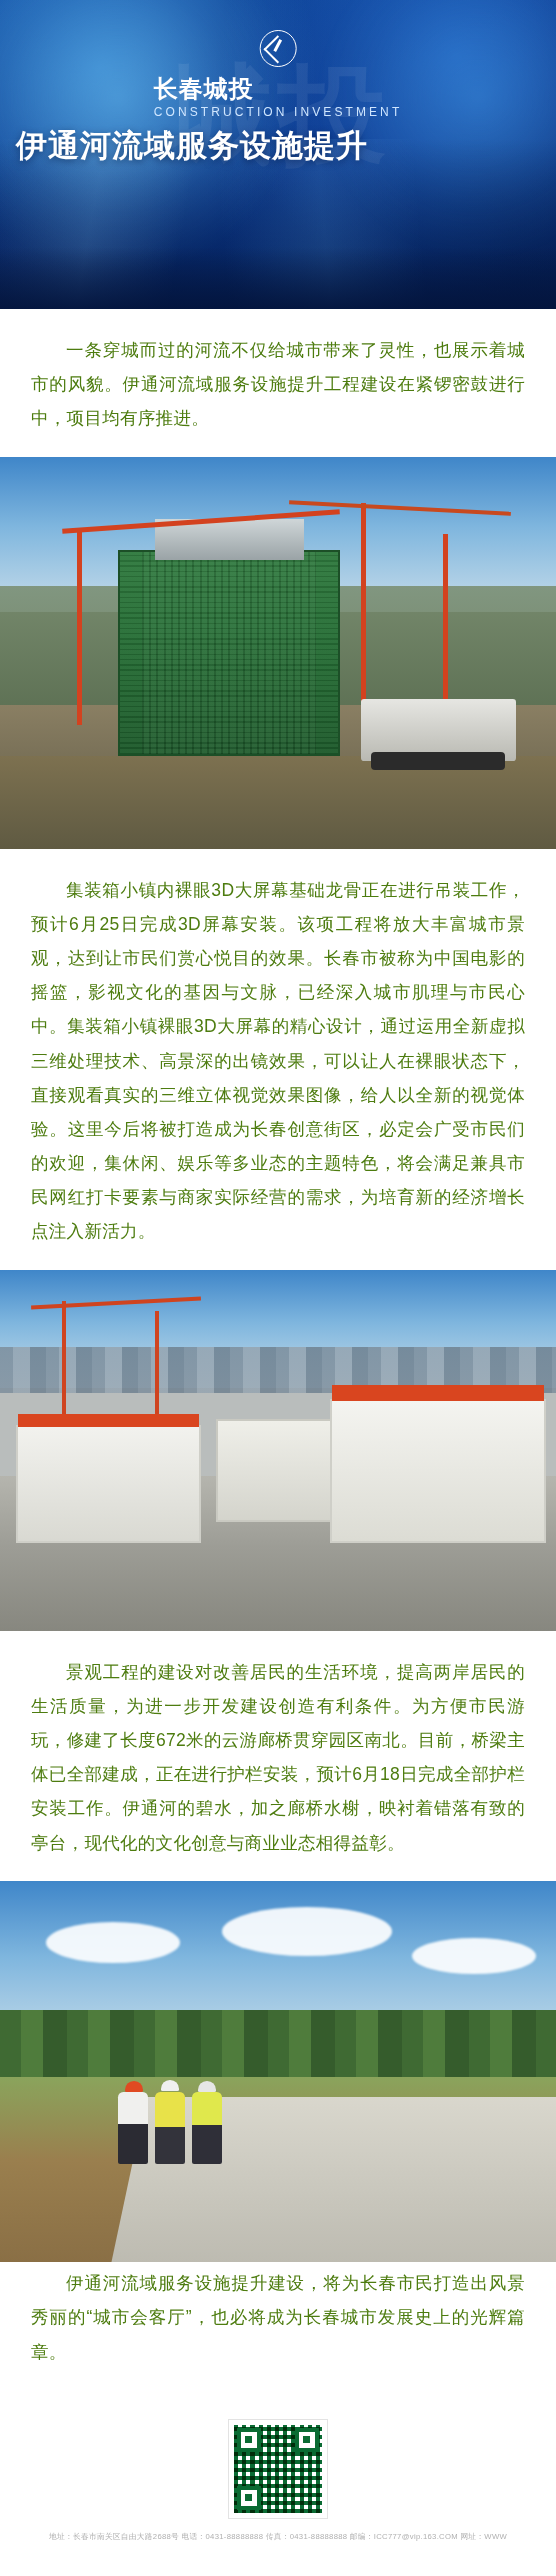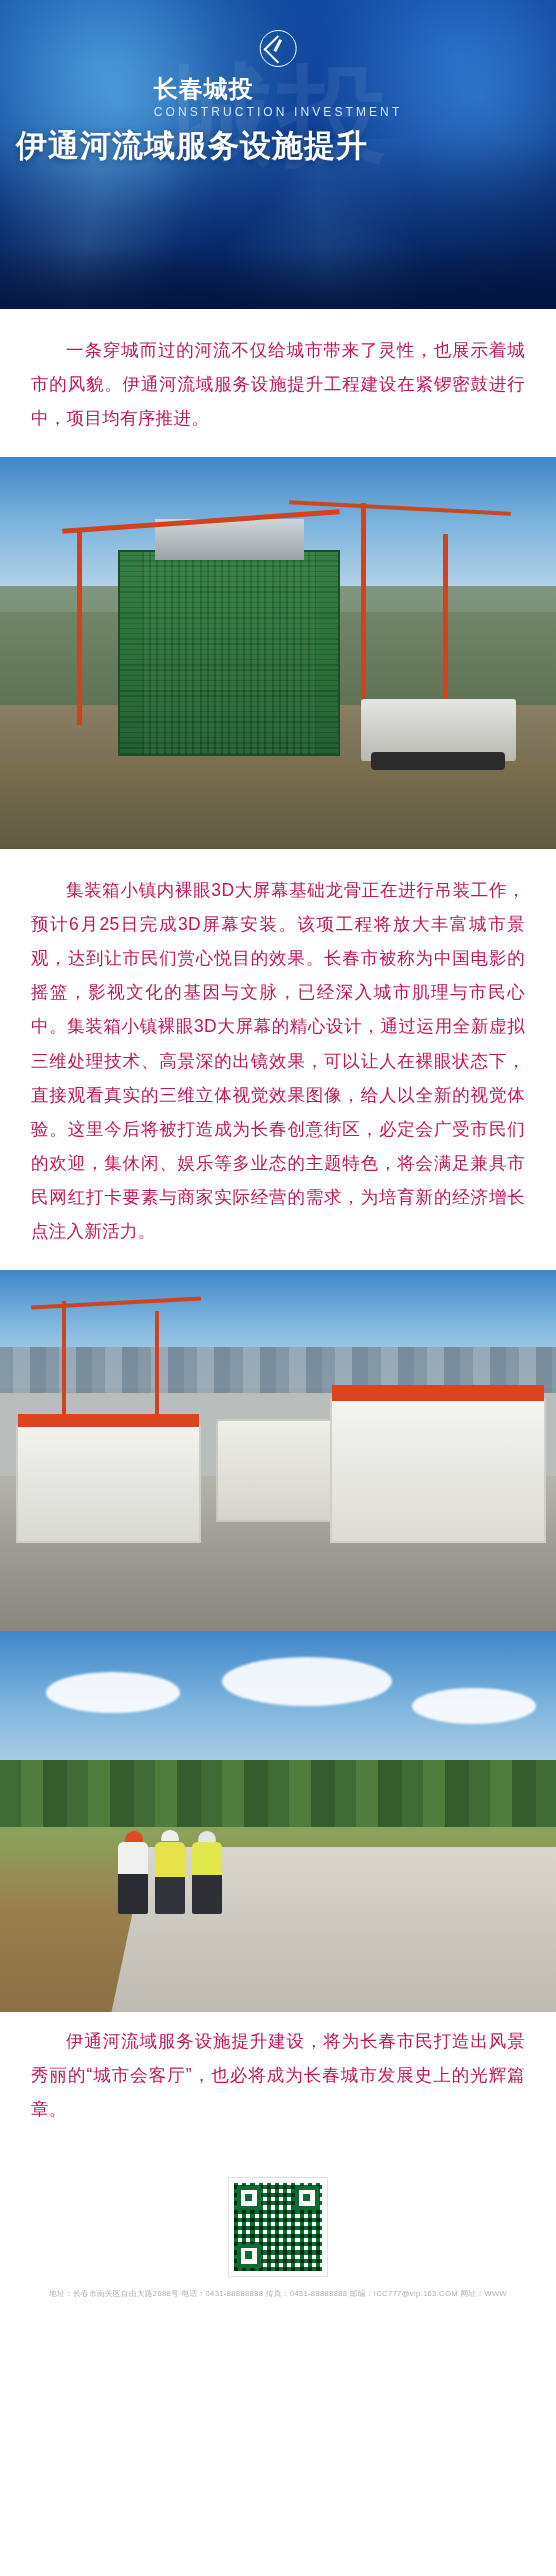--- a/index.html
+++ b/index.html
@@ -130,26 +130,26 @@
     text-shadow: 0 1.5px 7.2px rgba(0,20,60,0.55);
     font-family: "Liberation Sans", sans-serif;
   }
 
   
   .content { width: 556px; background: #ffffff; }
   .para {
     padding: 24px 31px 21.6px 31px;
     font-size: 17.5px;
     line-height: 1.95;
-    color: #be185d;
+    color: #4d7c0f;
     text-align: justify;
     text-indent: 2em;
     letter-spacing: 0.3px;
   }
-  .para.tight { padding-top: 12px; padding-bottom: 20.6px; }
+  .para.tight { padding-top: 4px; padding-bottom: 20.6px; }
 
   
   .photo {
     position: relative;
     width: 556px;
     overflow: hidden;
   }
   .photo .sky {
     position: absolute; left:0; right:0; top:0;
     background: linear-gradient(180deg, #3f86c9 0%, #7fb6de 45%, #c8ddea 100%);
@@ -367,20 +367,21 @@
       <div class="p2-road"></div>
       <div class="p2-crane"></div>
       <div class="p2-crane2"></div>
       <div class="p2-jib"></div>
       <div class="p2-left-box"></div>
       <div class="p2-mid-box"></div>
       <div class="p2-machine"></div>
       <div class="p2-right-box"></div>
     </div>
 
+    <p class="para">景观工程的建设对改善居民的生活环境，提高两岸居民的生活质量，为进一步开发建设创造有利条件。为方便市民游玩，修建了长度672米的云游廊桥贯穿园区南北。目前，桥梁主体已全部建成，正在进行护栏安装，预计6月18日完成全部护栏安装工作。伊通河的碧水，加之廊桥水榭，映衬着错落有致的亭台，现代化的文化创意与商业业态相得益彰。</p>
 
     <div class="photo photo3">
       <div class="sky p3-sky"></div>
       <div class="p3-cloud1"></div>
       <div class="p3-cloud2"></div>
       <div class="p3-cloud3"></div>
       <div class="p3-trees"></div>
       <div class="p3-field"></div>
       <div class="p3-path"></div>
       <div class="p3-w1"></div>

